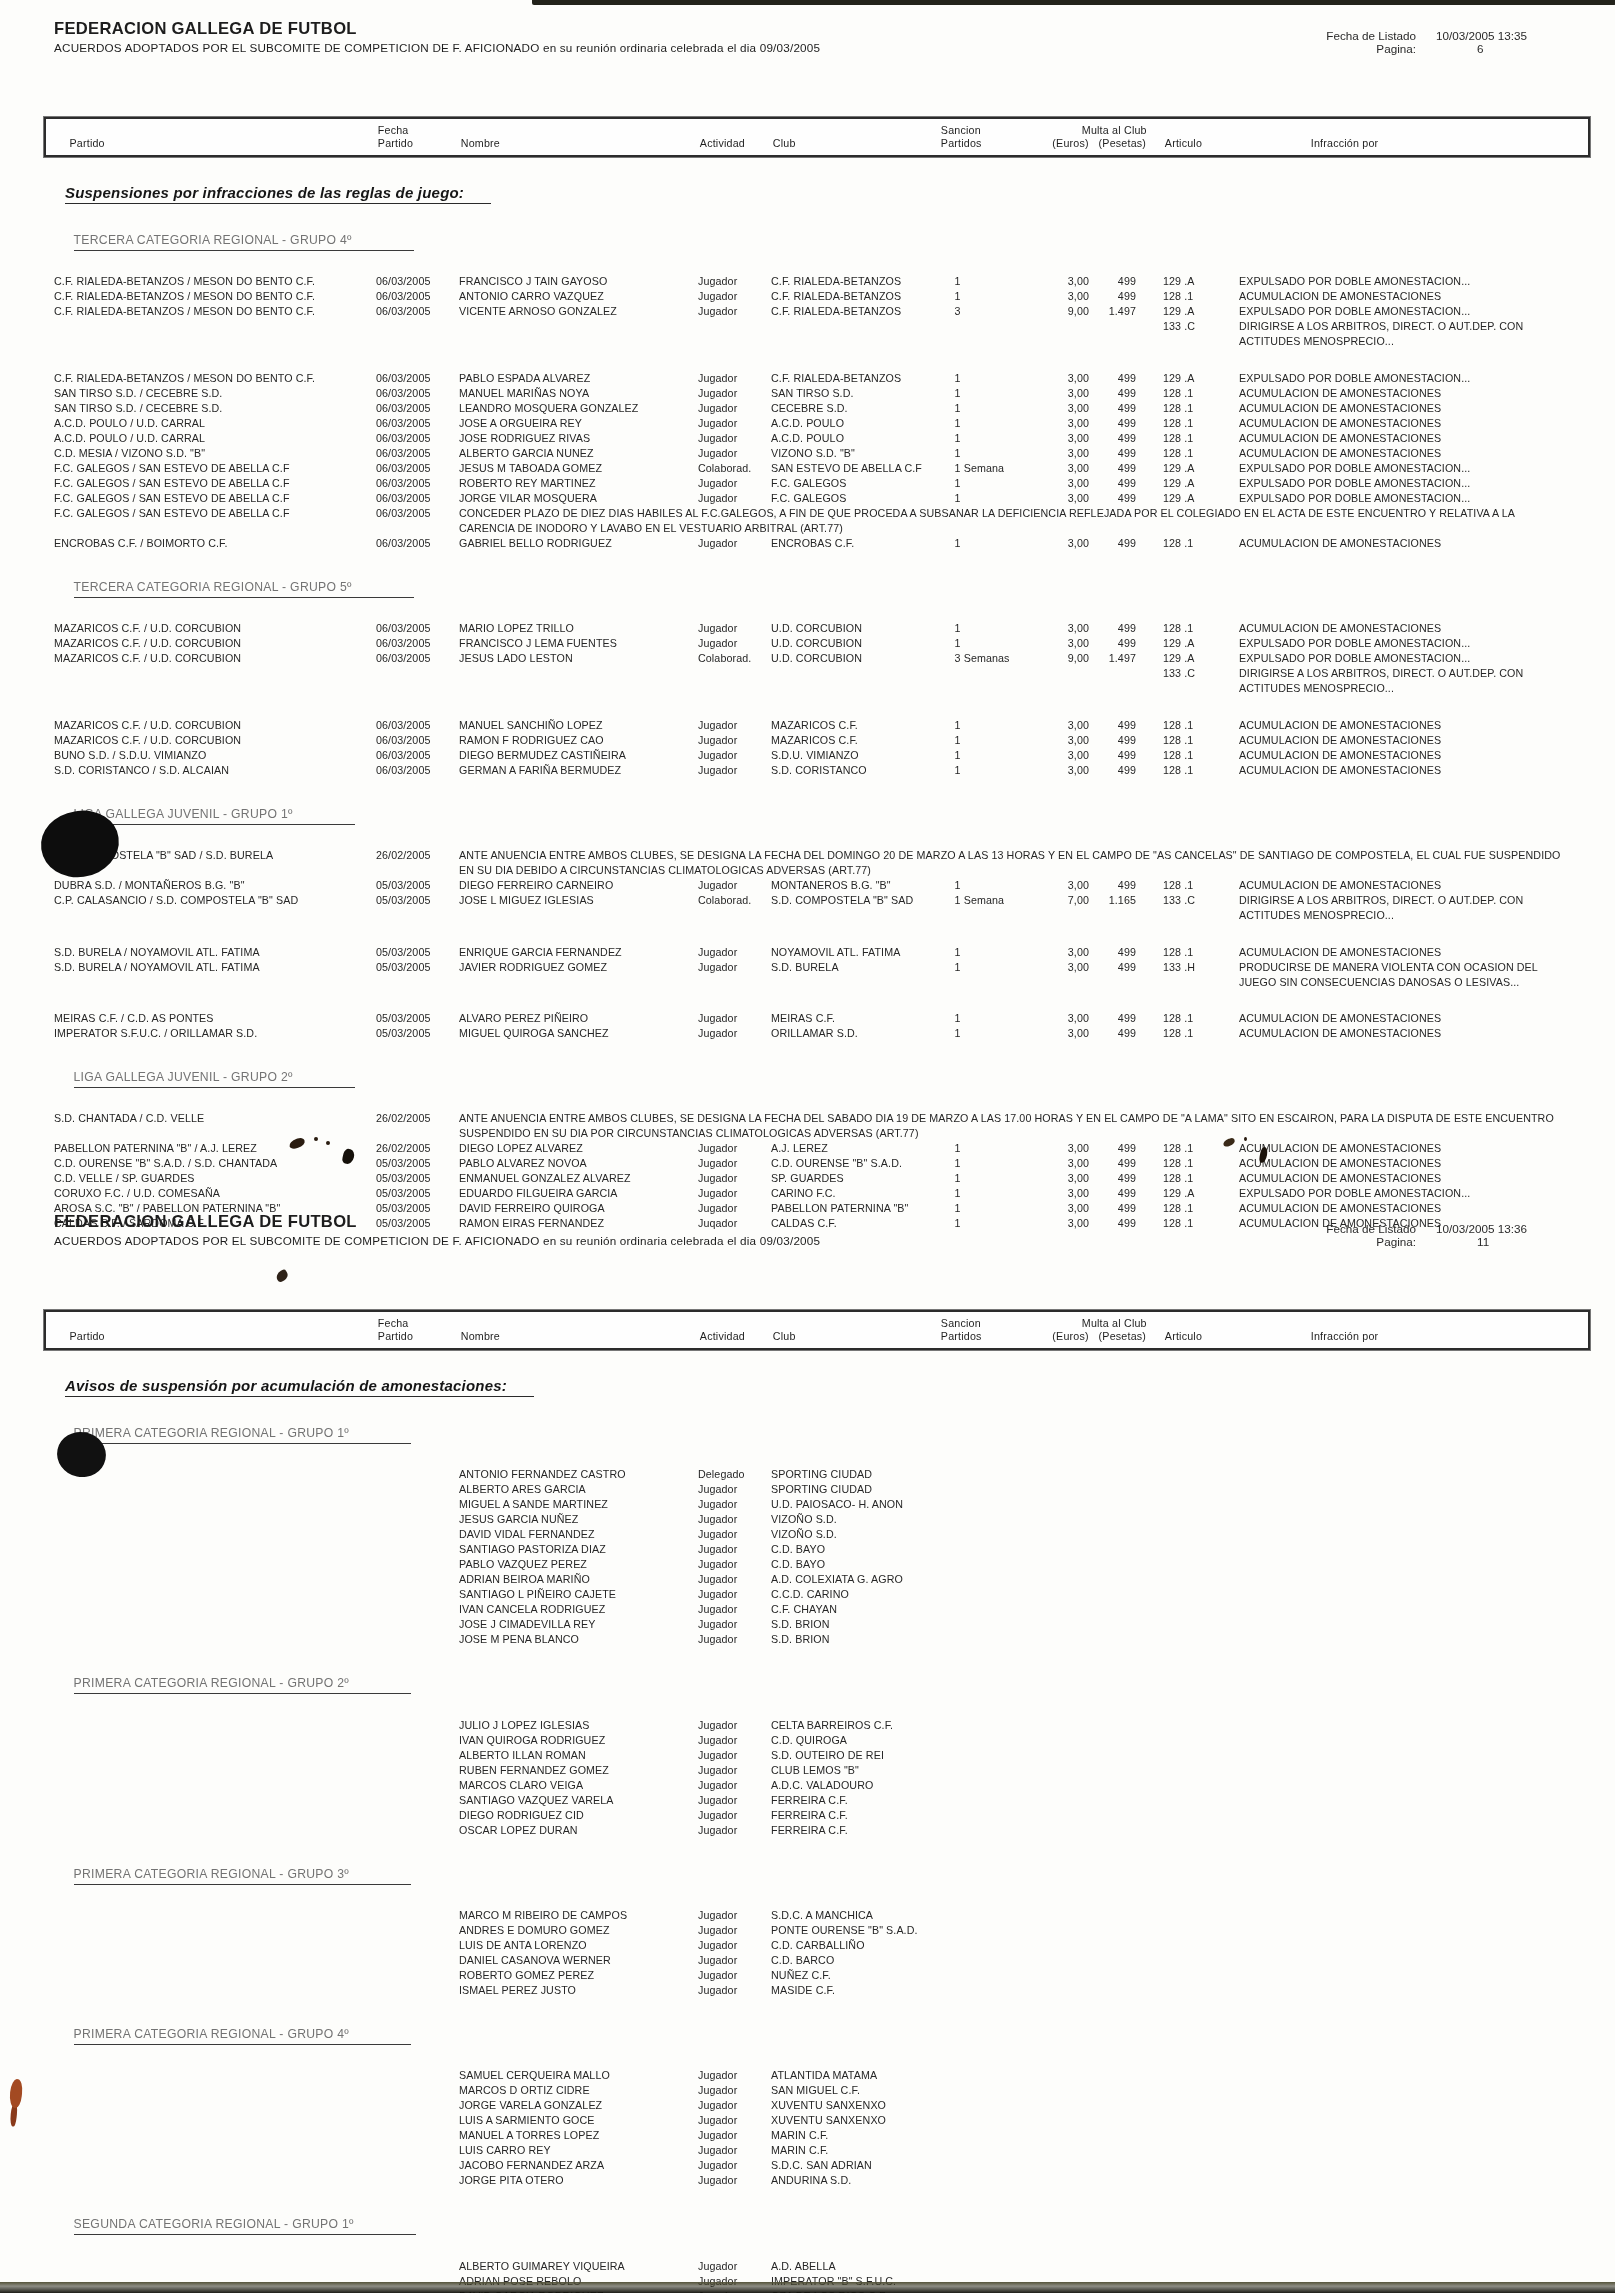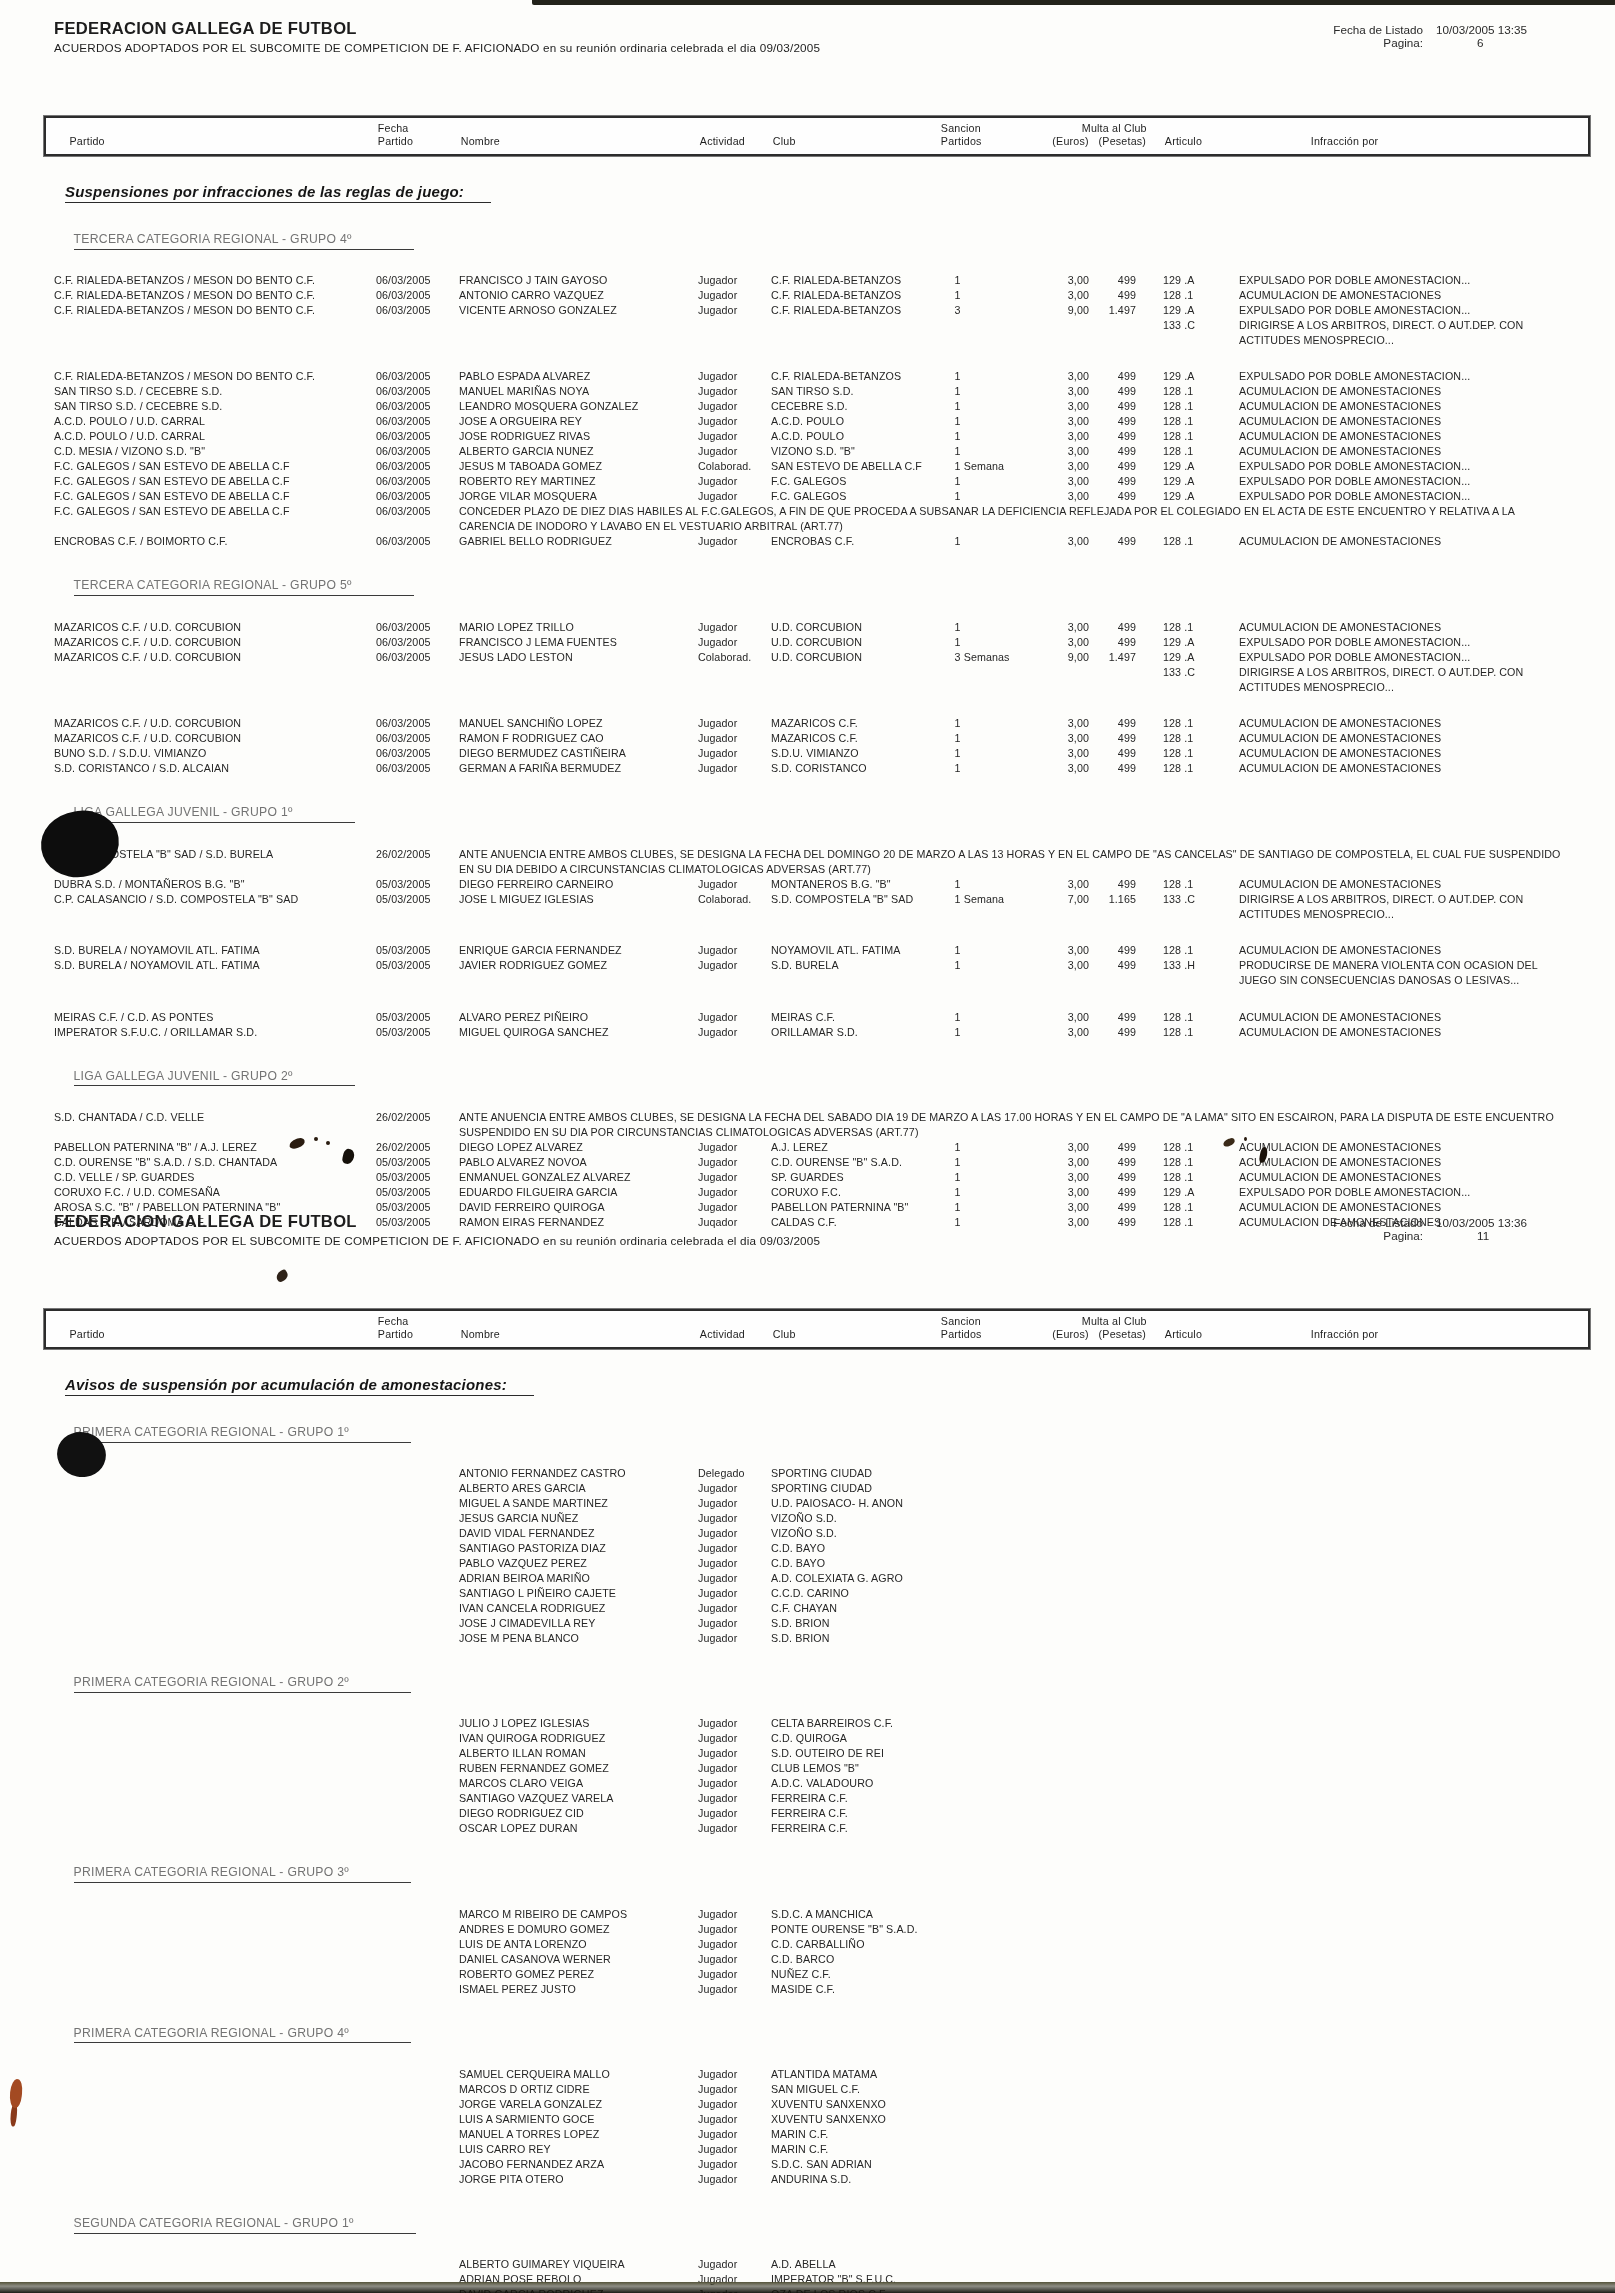--- a/index.html
+++ b/index.html
@@ -10,21 +10,21 @@
     -webkit-font-smoothing:antialiased;
   }
   .page{position:relative;}
   #page1{height:1122px;}
   #page2{height:1172px;}
 
   
   .doc-head{display:flex;justify-content:space-between;align-items:flex-start;padding:19px 25px 0 54px;}
   .doc-title{font-size:16.6px;font-weight:bold;letter-spacing:0.3px;color:#1d1d1d;line-height:19.5px;}
   .doc-subtitle{font-size:11.7px;color:#1d1d1d;margin-top:2px;letter-spacing:0.2px;}
-  .doc-meta{font-size:11.7px;color:#2a2a2a;display:grid;grid-template-columns:auto 154px;column-gap:13px;margin-top:4px;}
+  .doc-meta{font-size:11.7px;color:#2a2a2a;display:grid;grid-template-columns:auto 154px;column-gap:20px;margin-top:10px;}
   .doc-meta .lbl{text-align:right;}
   .doc-meta .val{text-align:left;}
   .doc-meta .val.pag{padding-left:41px;}
 
   
   .thead-box{
     margin:62px 25px 0 44px;border:2px solid #2c2c2c;outline:1px solid #777;
     padding:4.9px 0 5.9px 9.8px;background:#fefefe;position:relative;
   }
   .grid{display:grid;grid-template-columns:322px 83px 239px 73px 168px 90px 60px 74px 76px 322px;}
@@ -508,21 +508,21 @@
           <span class="c7">3,00</span>
           <span class="c8">499</span>
           <span class="c9">128 .1</span>
           <span class="c10">ACUMULACION DE AMONESTACIONES</span>
         </div>
         <div class="trow grid">
           <span class="c1">CORUXO F.C. / U.D. COMESAÑA</span>
           <span class="c2">05/03/2005</span>
           <span class="c3">EDUARDO FILGUEIRA GARCIA</span>
           <span class="c4">Jugador</span>
-          <span class="c5">CORUXO F.C.</span>
+          <span class="c5">CARINO F.C.</span>
           <span class="c6">1</span>
           <span class="c7">3,00</span>
           <span class="c8">499</span>
           <span class="c9">129 .A</span>
           <span class="c10">EXPULSADO POR DOBLE AMONESTACION...</span>
         </div>
         <div class="trow grid">
           <span class="c1">AROSA S.C. "B" / PABELLON PATERNINA "B"</span>
           <span class="c2">05/03/2005</span>
           <span class="c3">DAVID FERREIRO QUIROGA</span>

